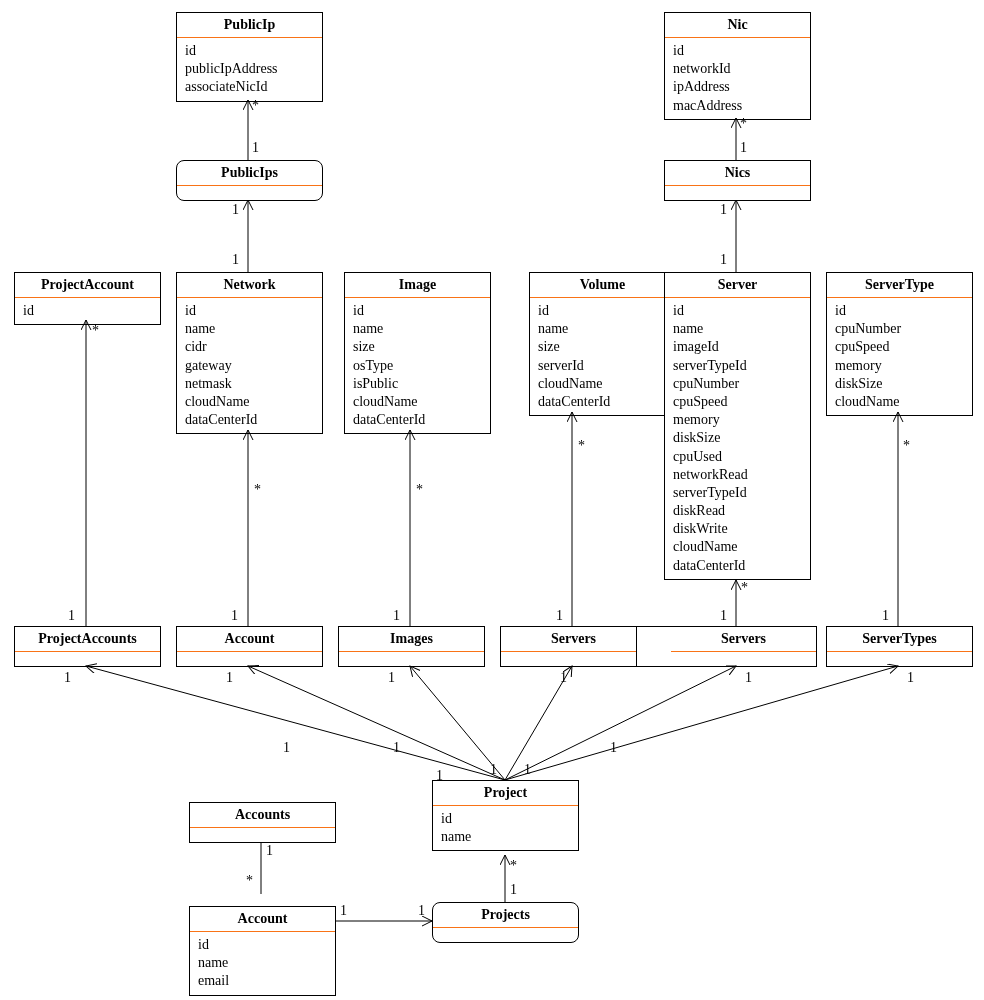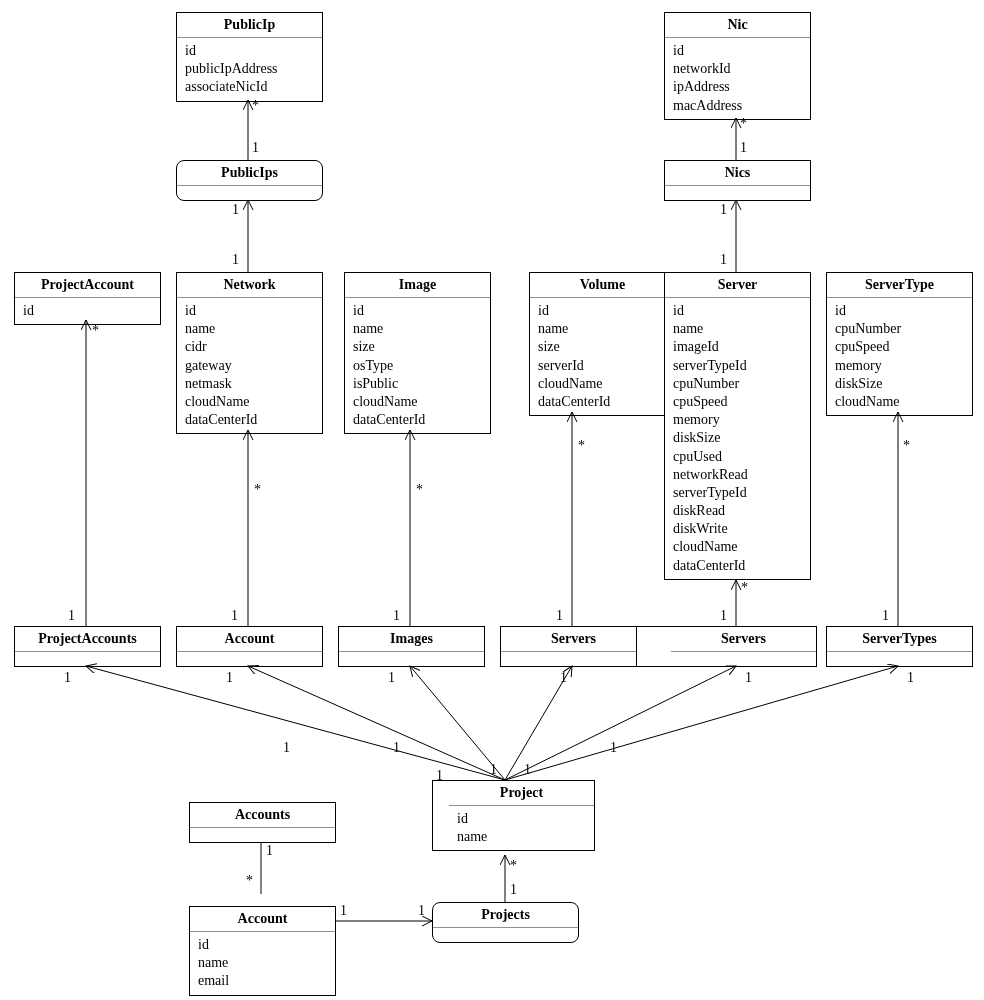--- a/index.html
+++ b/index.html
@@ -178,21 +178,21 @@
 <div class="class-box" style="left:636px; top:626px; width:145px;padding-left:34px;">
   <div class="class-title">Servers</div>
   <div class="class-empty"></div>
 </div>
 
 <div class="class-box" style="left:826px; top:626px; width:145px;">
   <div class="class-title">ServerTypes</div>
   <div class="class-empty"></div>
 </div>
 
-<div class="class-box" style="left:432px; top:780px; width:145px;padding-left:16px;">
+<div class="class-box" style="left:432px; top:780px; width:145px;">
   <div class="class-title">Project</div>
   <div class="class-attrs">
     <div>id</div>
     <div>name</div>
   </div>
 </div>
 
 <div class="class-box" style="left:432px; top:902px; width:145px;border-radius:8px;">
   <div class="class-title">Projects</div>
   <div class="class-empty"></div>

